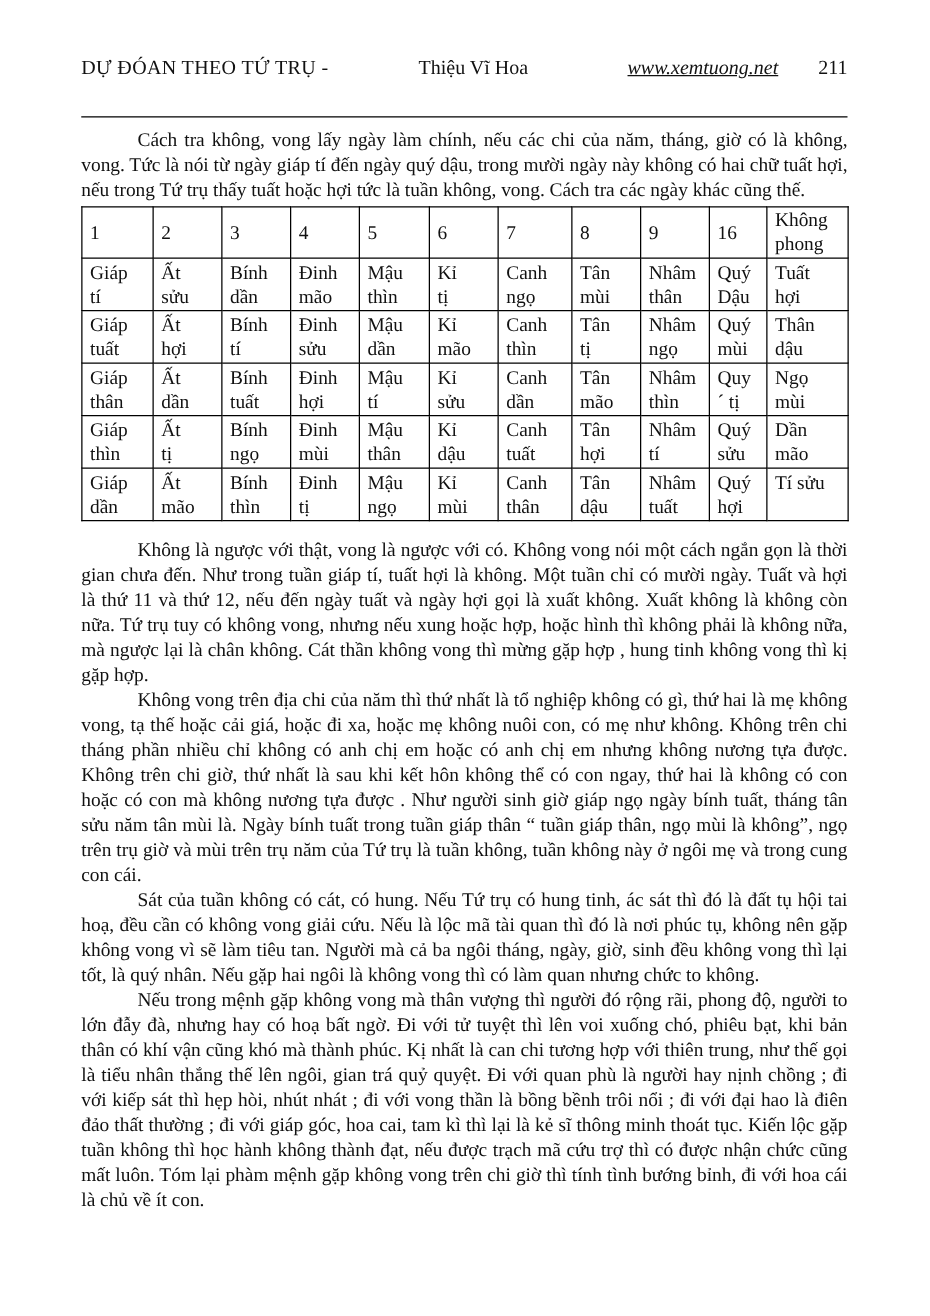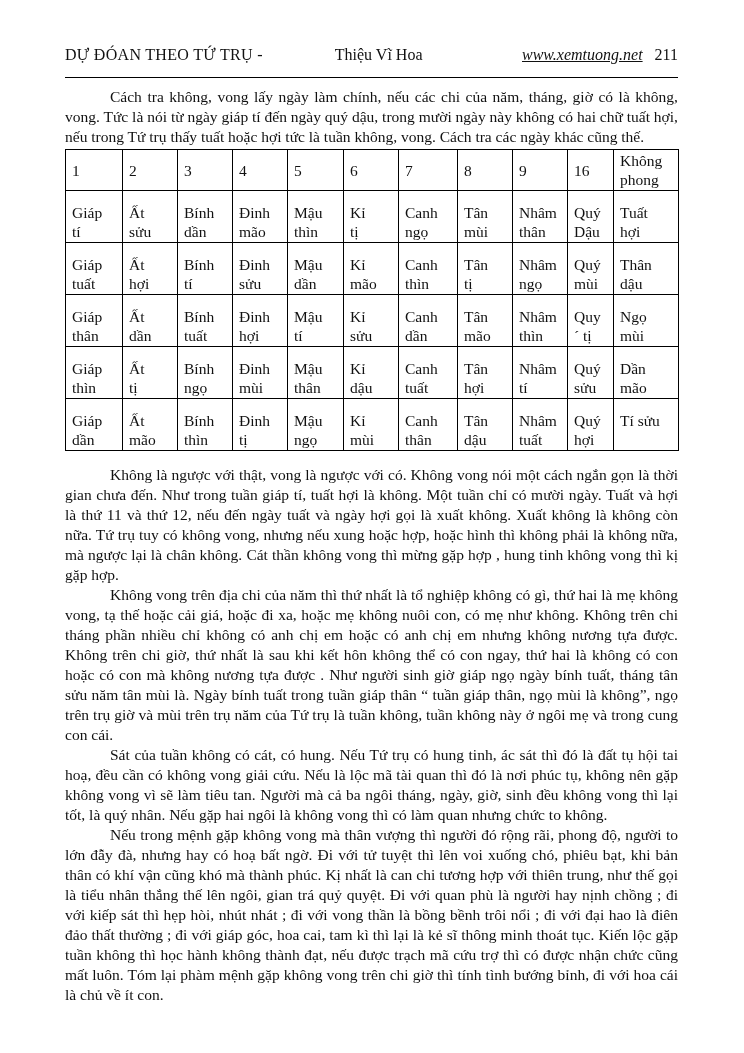--- a/index.html
+++ b/index.html
@@ -16,28 +16,28 @@
   .inner {
     position: absolute;
     left: 65px;
     top: 46px;
     width: 613px;
   }
   .page-header {
     display: flex;
     align-items: baseline;
     font-size: 16px;
-    padding-bottom: 13px;
+    padding-bottom: 29px;
     border-bottom: 1.5px solid #000;
     white-space: nowrap;
   }
   .hdr-title { letter-spacing: 0.3px; }
   .hdr-author { margin-left: 72px; }
   .hdr-site { margin-left: auto; text-decoration: underline; font-style: italic; }
-  .hdr-page { margin-left: 12px; }
+  .hdr-page { margin-left: 32px; }
   .body-text {
     margin-top: 9px;
     font-size: 15.5px;
     line-height: 20px;
     text-align: justify;
   }
   .para { text-indent: 45px; }
   table.data-table {
     border-collapse: collapse;
     table-layout: fixed;
@@ -48,21 +48,21 @@
     text-align: left;
   }
   table.data-table th, table.data-table td {
     border: 1.5px solid #000;
     font-weight: normal;
     padding: 1px 2px 1px 6px;
     white-space: pre-line;
     overflow: hidden;
   }
   table.data-table th { height: 38px; vertical-align: middle; }
-  table.data-table td { height: 40px; vertical-align: top; padding-top: 12px; margin-left: 12px; }
+  table.data-table td { height: 40px; vertical-align: top; padding-top: 2px; margin-left: 12px; }
   table.data-table th:nth-child(1)  { width: 57px; }
   table.data-table th:nth-child(2)  { width: 55px; }
   table.data-table th:nth-child(3)  { width: 55px; }
   table.data-table th:nth-child(4)  { width: 55px; }
   table.data-table th:nth-child(5)  { width: 56px; }
   table.data-table th:nth-child(6)  { width: 55px; }
   table.data-table th:nth-child(7)  { width: 59px; }
   table.data-table th:nth-child(8)  { width: 55px; }
   table.data-table th:nth-child(9)  { width: 55px; }
   table.data-table th:nth-child(10) { width: 46px; }

